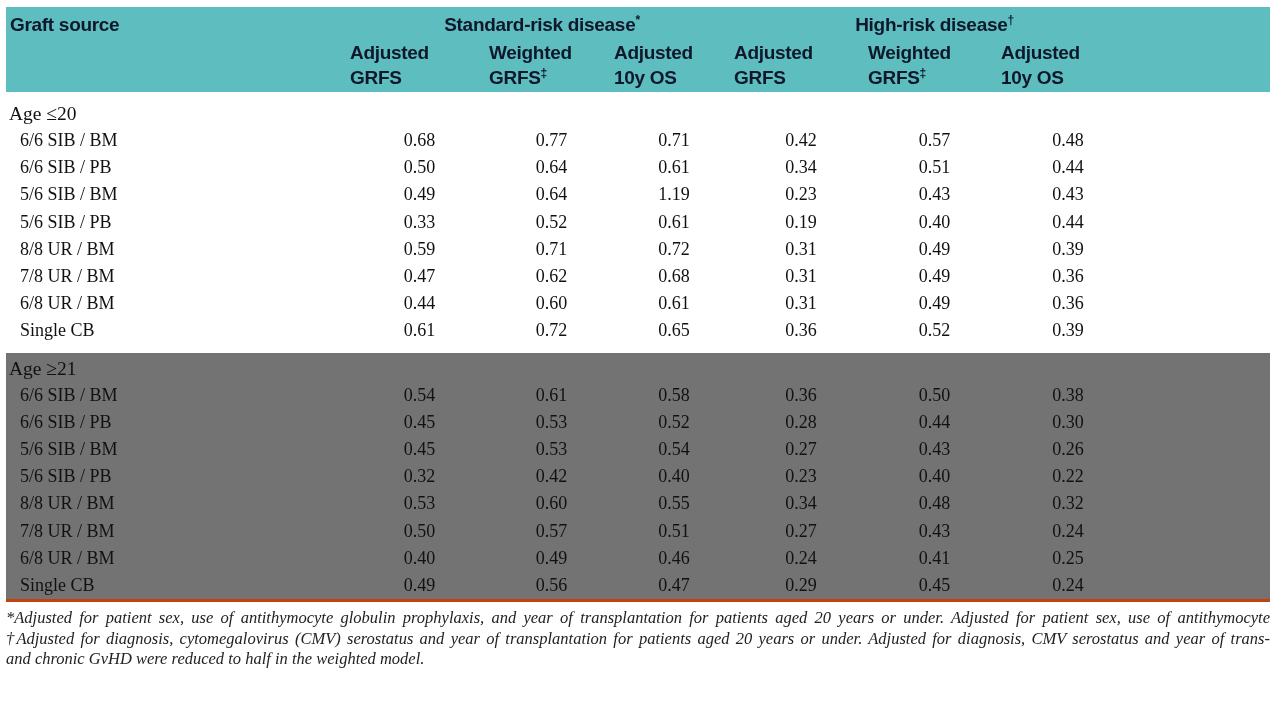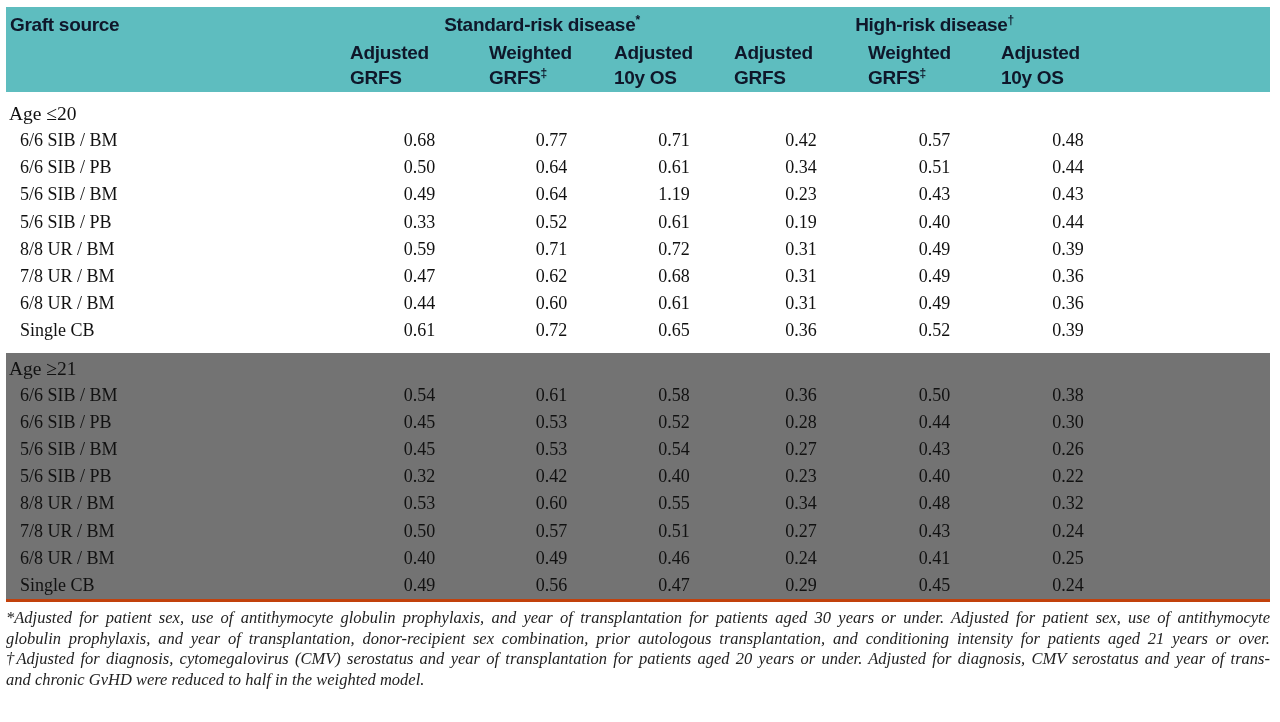--- a/index.html
+++ b/index.html
@@ -308,19 +308,18 @@
     <div class="val">0.29</div>
     <div class="val">0.45</div>
     <div class="val">0.24</div>
     <div class="val"></div>
   </div>
 </div>
     </section>
   </div>
 
   <div class="footnotes">
-    <div class="fline">*Adjusted for patient sex, use of antithymocyte globulin prophylaxis, and year of transplantation for patients aged 30 years or under. Adjusted for patient sex, use of antithymocyte</div>
-    <div class="fline">globulin prophylaxis, and year of transplantation, donor-recipient sex combination, prior autologous transplantation, and conditioning intensity for patients aged 21 years or over.</div>
+    <div class="fline">*Adjusted for patient sex, use of antithymocyte globulin prophylaxis, and year of transplantation for patients aged 20 years or under. Adjusted for patient sex, use of antithymocyte</div>
     <div class="fline">†Adjusted for diagnosis, cytomegalovirus (CMV) serostatus and year of transplantation for patients aged 20 years or under. Adjusted for diagnosis, CMV serostatus and year of trans-</div>
     <div class="fline last">and chronic GvHD were reduced to half in the weighted model.</div>
   </div>
 
 </div>
 
 </body></html>

